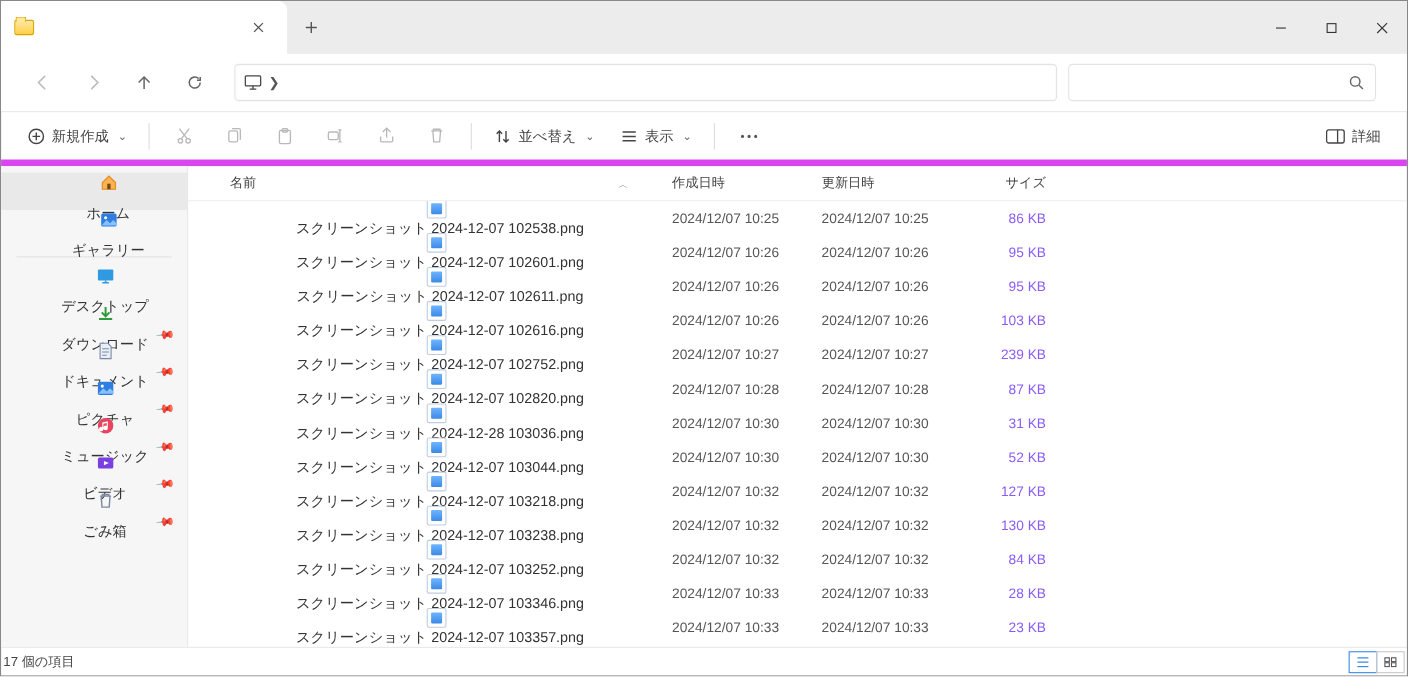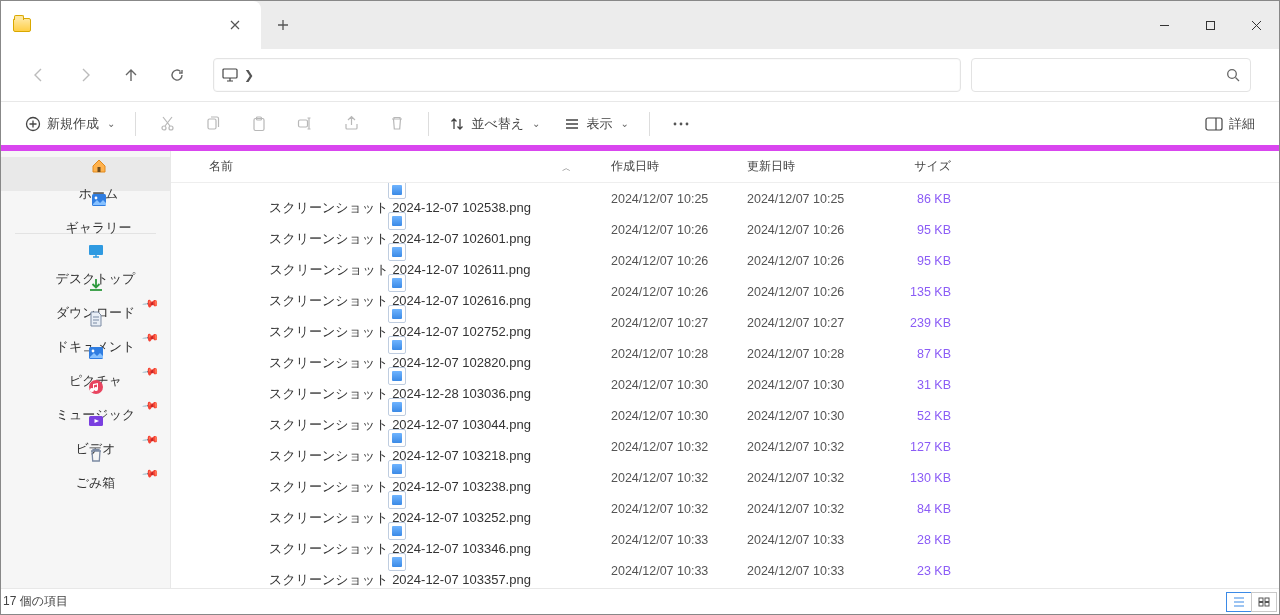--- a/index.html
+++ b/index.html
@@ -380,21 +380,21 @@
      <div class="cell cell-modified">2024/12/07 10:26</div>
      <div class="cell cell-size">95 KB</div>
    </div>
           <div class="row">
      <div class="cell cell-name">
        <span class="fico"></span>
        <span>スクリーンショット 2024-12-07 102616.png</span>
      </div>
      <div class="cell cell-created">2024/12/07 10:26</div>
      <div class="cell cell-modified">2024/12/07 10:26</div>
-     <div class="cell cell-size">135 KB</div>
+     <div class="cell cell-size">103 KB</div>
    </div>
           <div class="row">
      <div class="cell cell-name">
        <span class="fico"></span>
        <span>スクリーンショット 2024-12-07 102752.png</span>
      </div>
      <div class="cell cell-created">2024/12/07 10:27</div>
      <div class="cell cell-modified">2024/12/07 10:27</div>
      <div class="cell cell-size">239 KB</div>
    </div>

